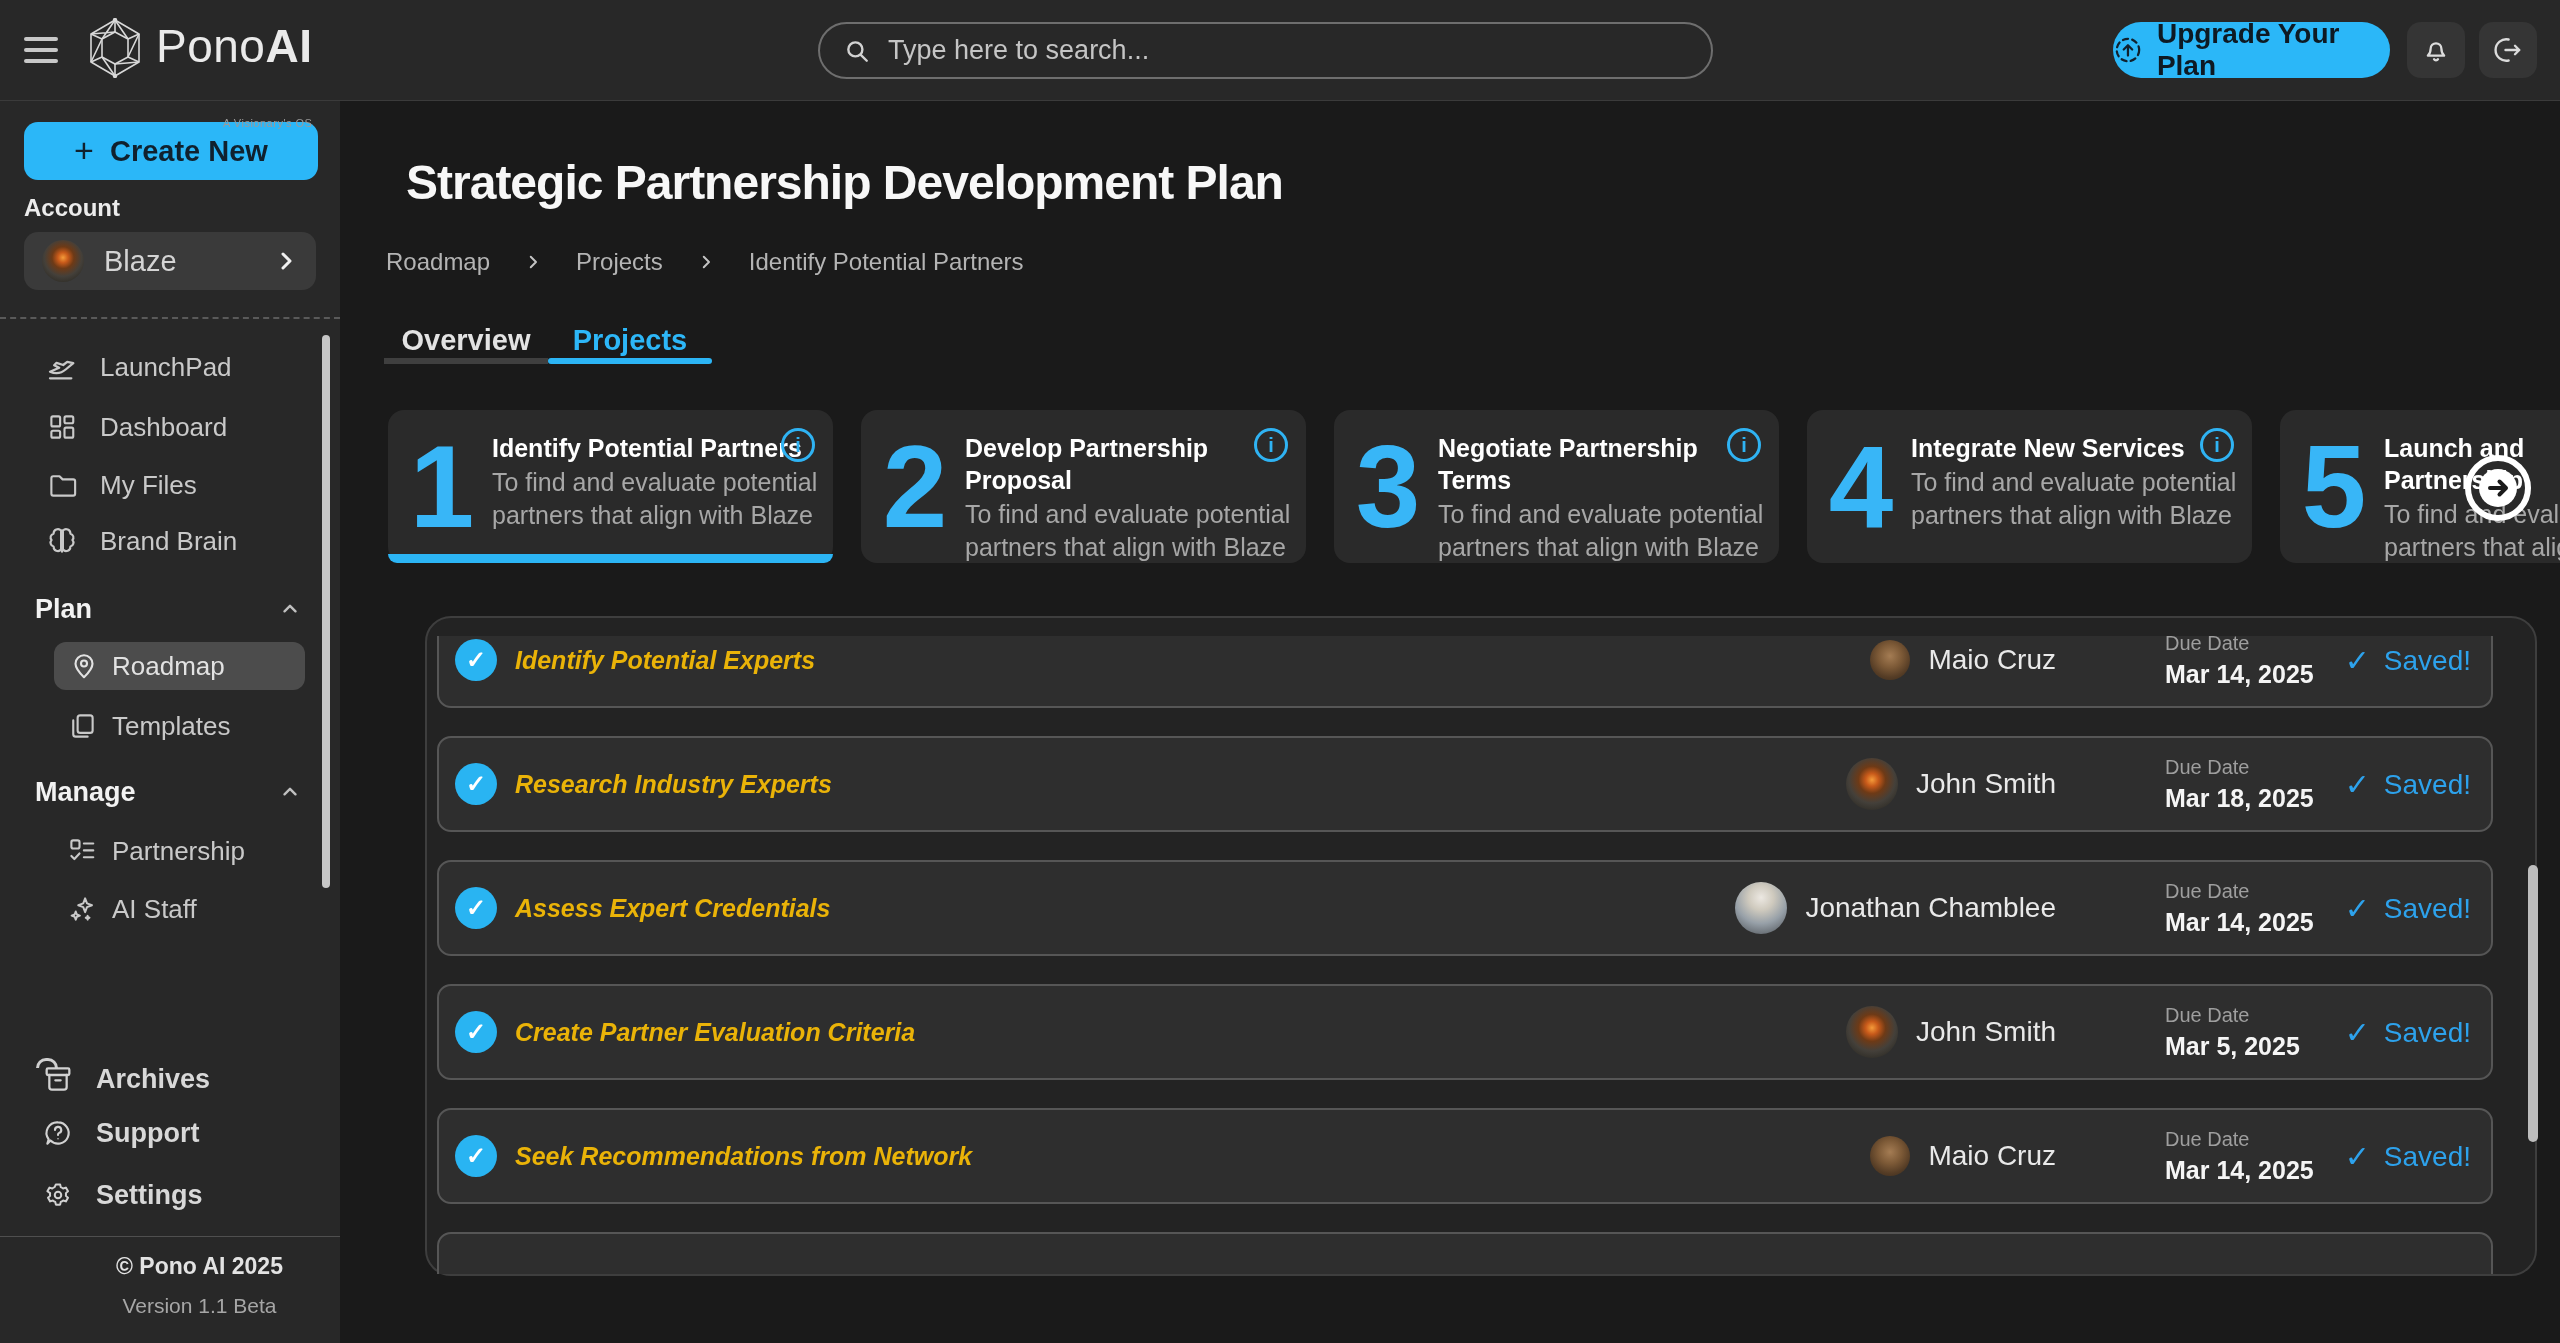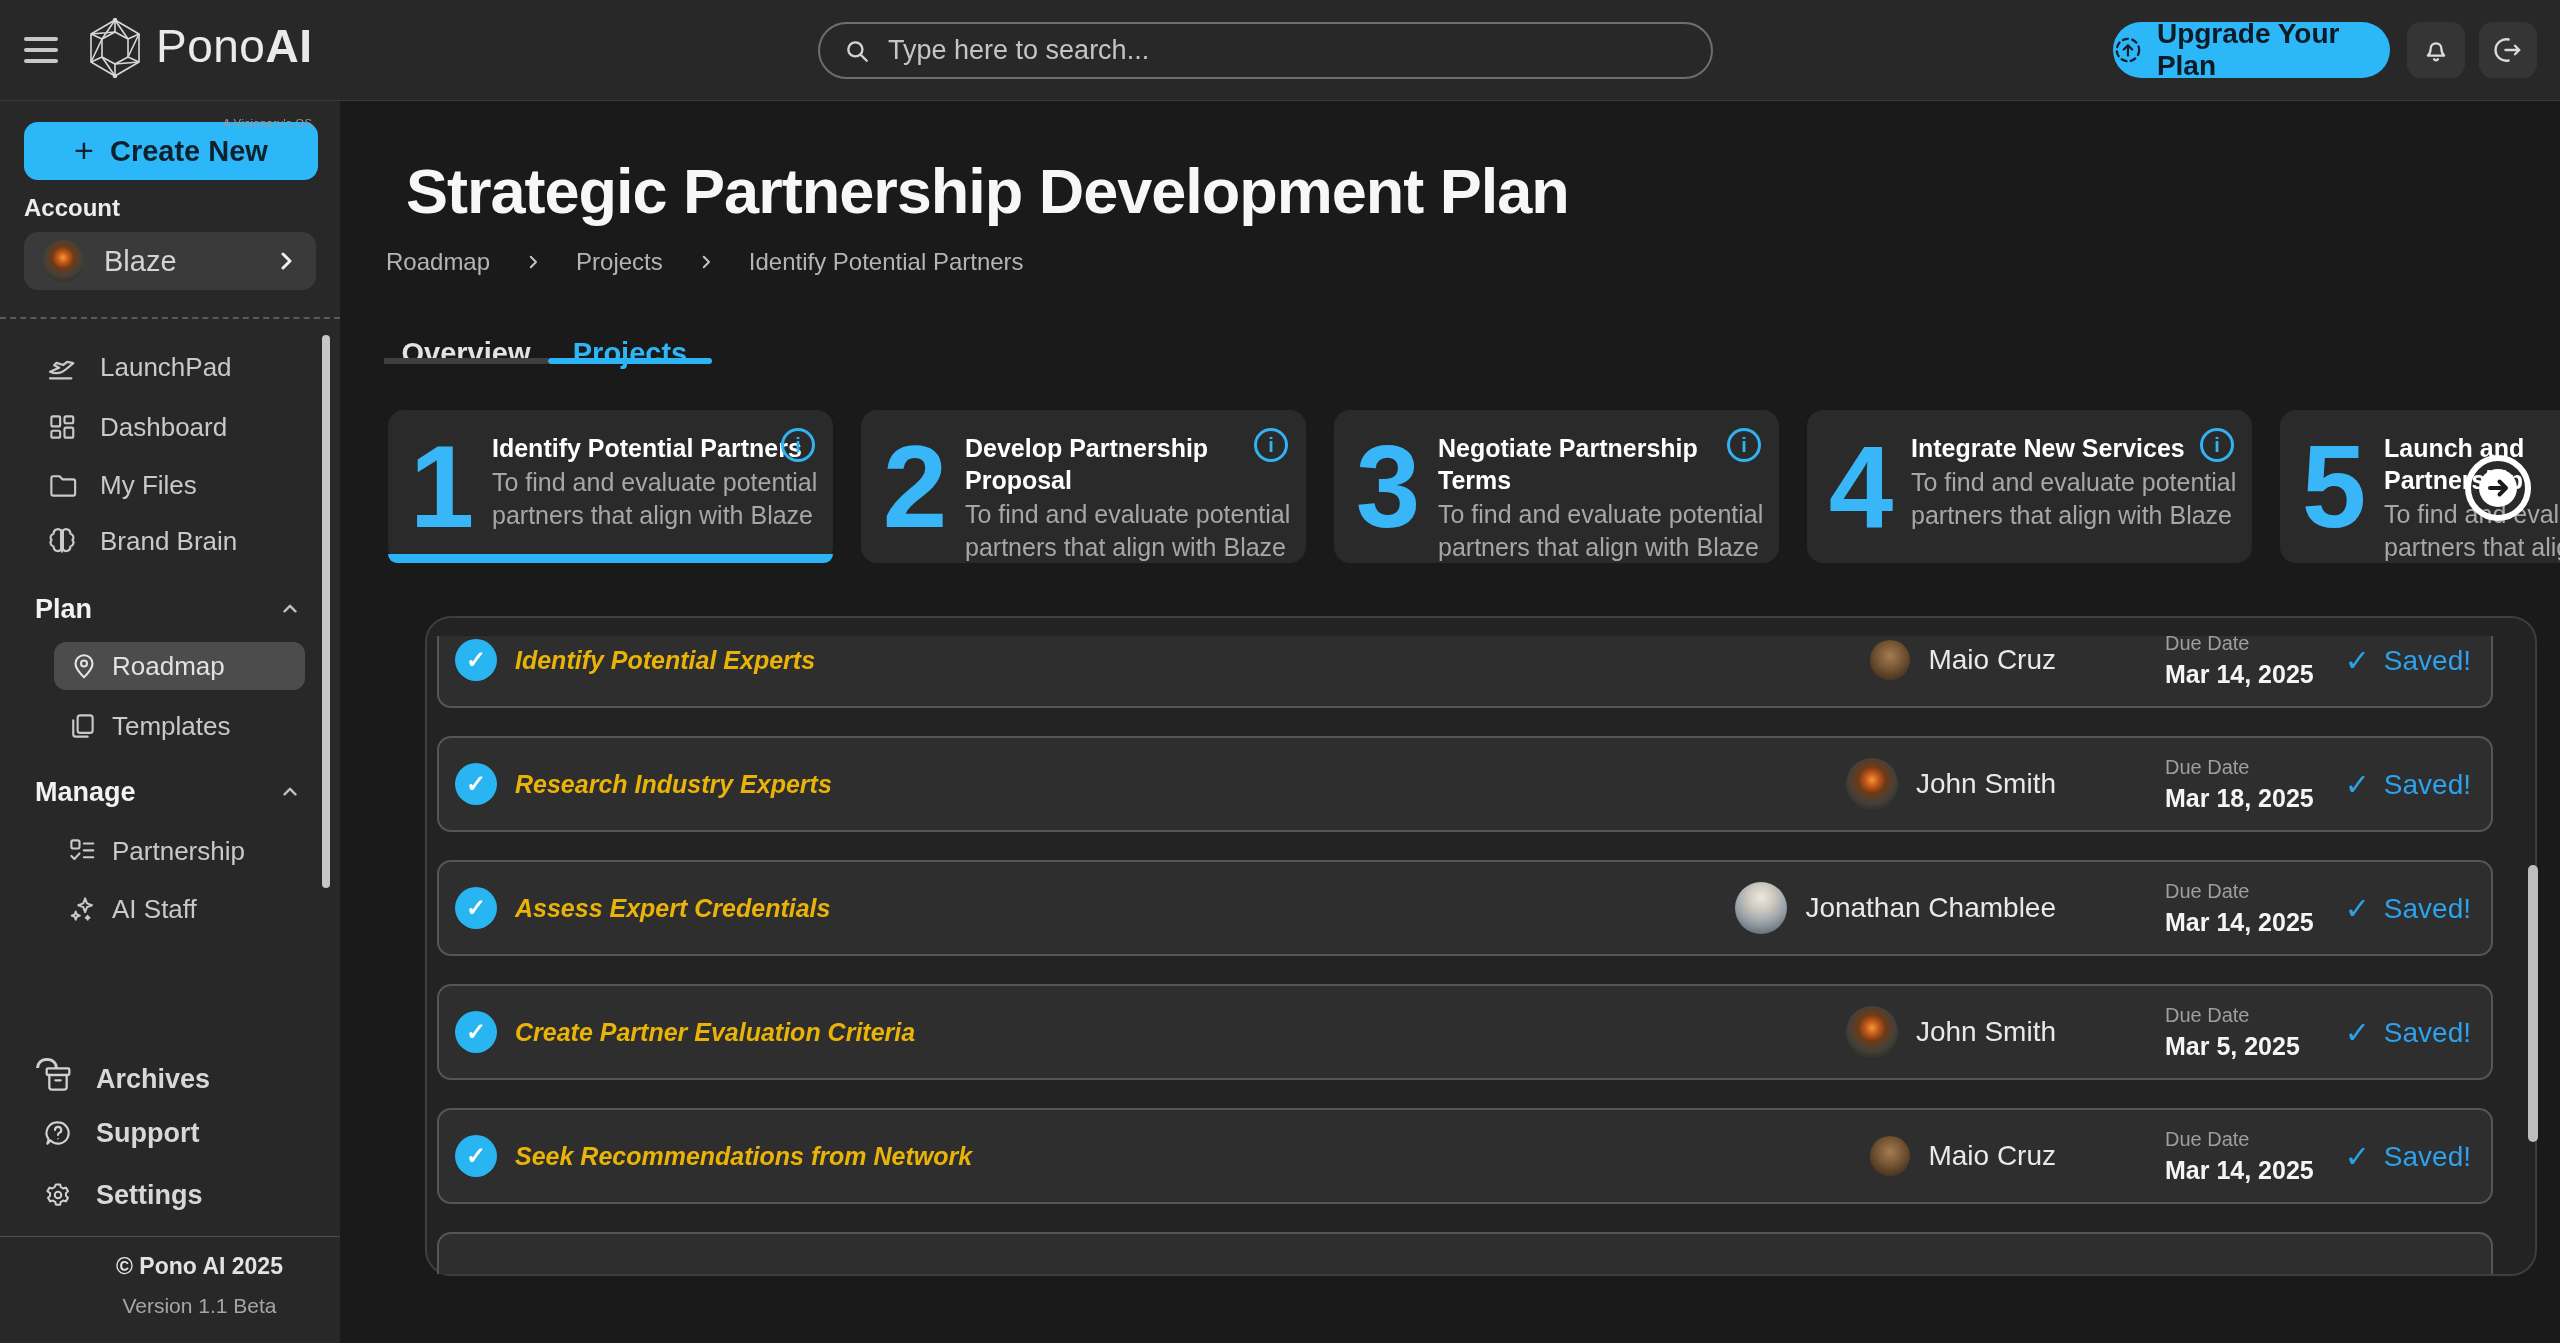--- a/index.html
+++ b/index.html
@@ -62,24 +62,24 @@
   .partial-arc { position:absolute; left:36px; top:957px; width:22px; height:10px;
     border:3px solid #cfcfcf; border-bottom:none; border-radius:11px 11px 0 0; }
   .side-divider { position:absolute; left:0; top:1135px; width:340px; border-top:1px solid #4f4f4f; }
   .side-footer { position:absolute; left:0; top:1152px; width:399px; text-align:center; }
   .side-footer .copy { font-size:23px; font-weight:600; color:#e3e3e3; }
   .side-footer .ver { margin-top:14px; font-size:21px; color:#a6a6a6; }
   .side-scroll { position:absolute; left:322px; top:234px; width:8px; height:553px; border-radius:4px; background:#c6c6c6; }
 
   
   .main { position:absolute; left:340px; top:101px; width:2220px; height:1242px; background:#1a1a1a; }
-  .page-title { position:absolute; left:66px; top:54px; font-size:63px; font-weight:800; color:#f7f7f7; letter-spacing:-1px; white-space:nowrap; }
+  .page-title { position:absolute; left:66px; top:54px; font-size:48px; font-weight:800; color:#f7f7f7; letter-spacing:-1px; white-space:nowrap; }
   .breadcrumb { position:absolute; left:46px; top:147px; display:flex; align-items:center; gap:34px; }
   .breadcrumb .bc-item { font-size:24px; color:#b4b4b4; white-space:nowrap; cursor:pointer; }
-  .tabs { position:absolute; left:44px; top:234px; display:flex;text-align:right; }
+  .tabs { position:absolute; left:44px; top:221px; display:flex;text-align:right; }
   .tab { width:164px; height:36px; display:flex; align-items:center; justify-content:center;
     font-size:29px; font-weight:700; color:#e3e3e3; cursor:pointer; }
   .tab.active { color:#2db7f8; }
   .tab-bar { position:absolute; top:257px; height:6px; }
   .tab-bar.gray { left:44px; width:164px; background:#3f3f3f; }
   .tab-bar.blue { left:208px; width:164px; background:#2cb5f5; border-radius:3px; }
 
   
   .step-card { position:absolute; top:309px; width:445px; height:153px; border-radius:16px; background:#2a2a2a; cursor:pointer; }
   .step-num { position:absolute; left:0; top:0; width:104px; height:153px; display:flex; align-items:center; justify-content:center;

